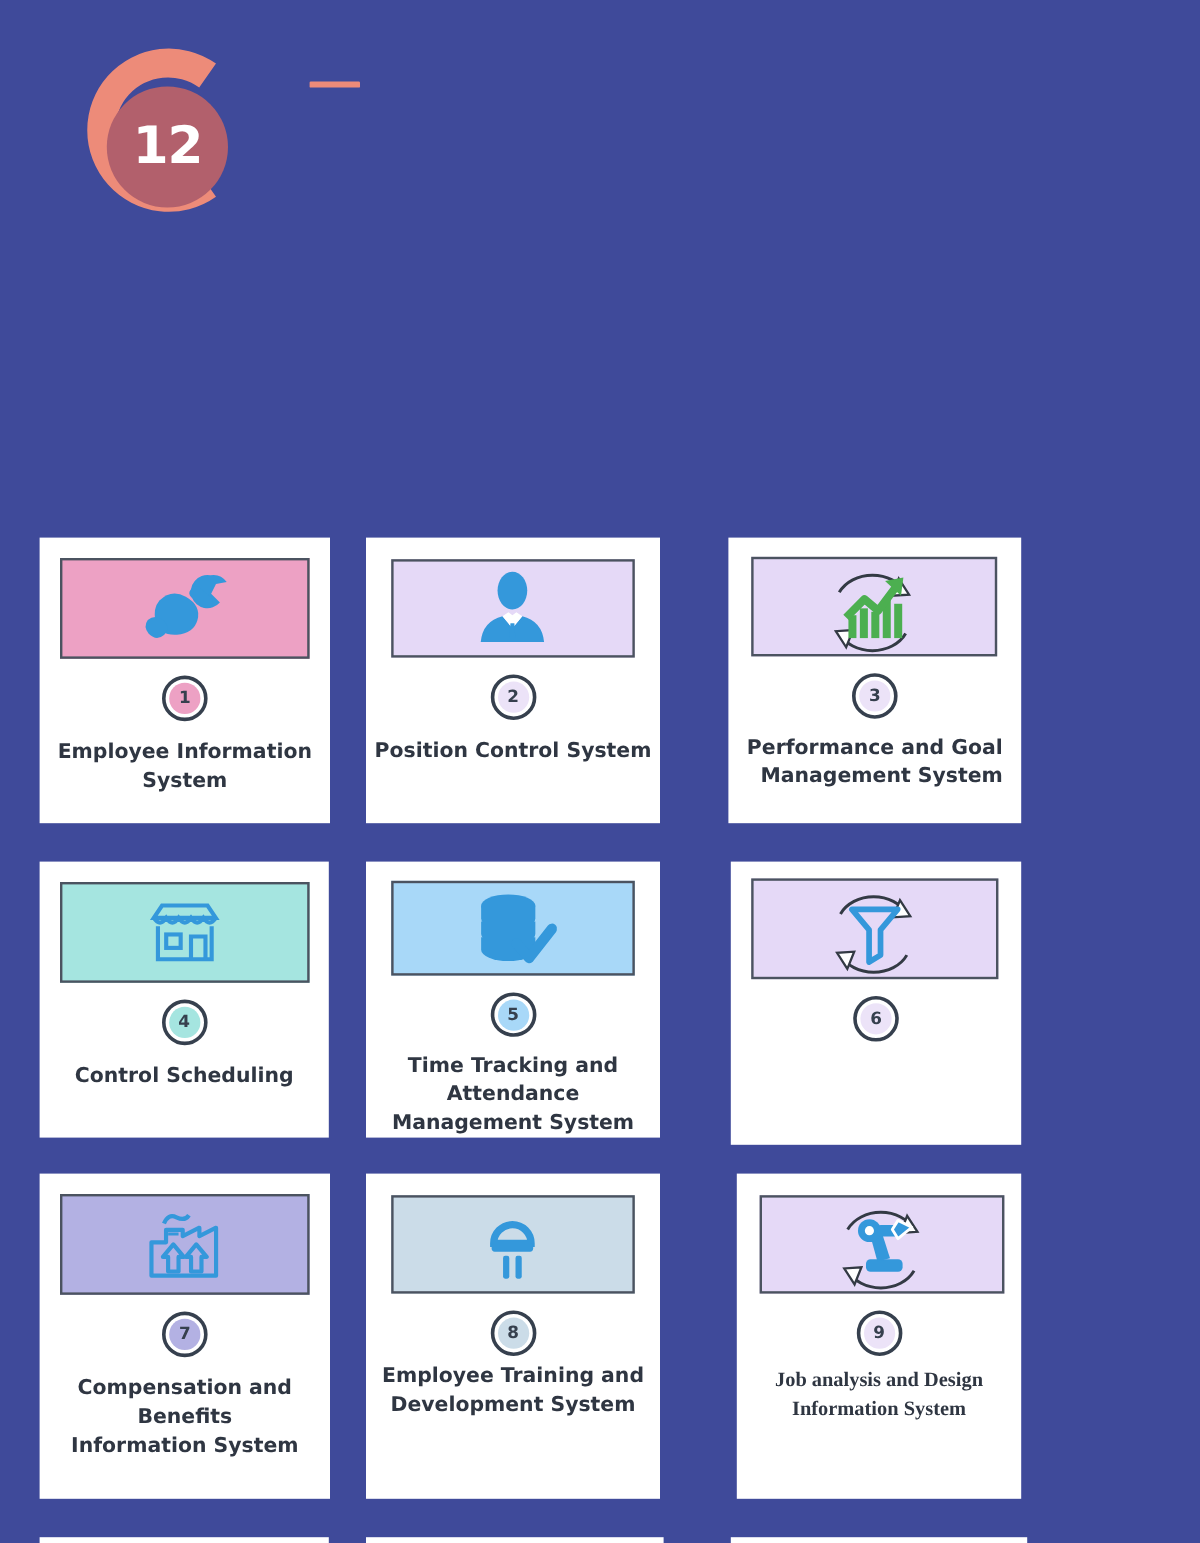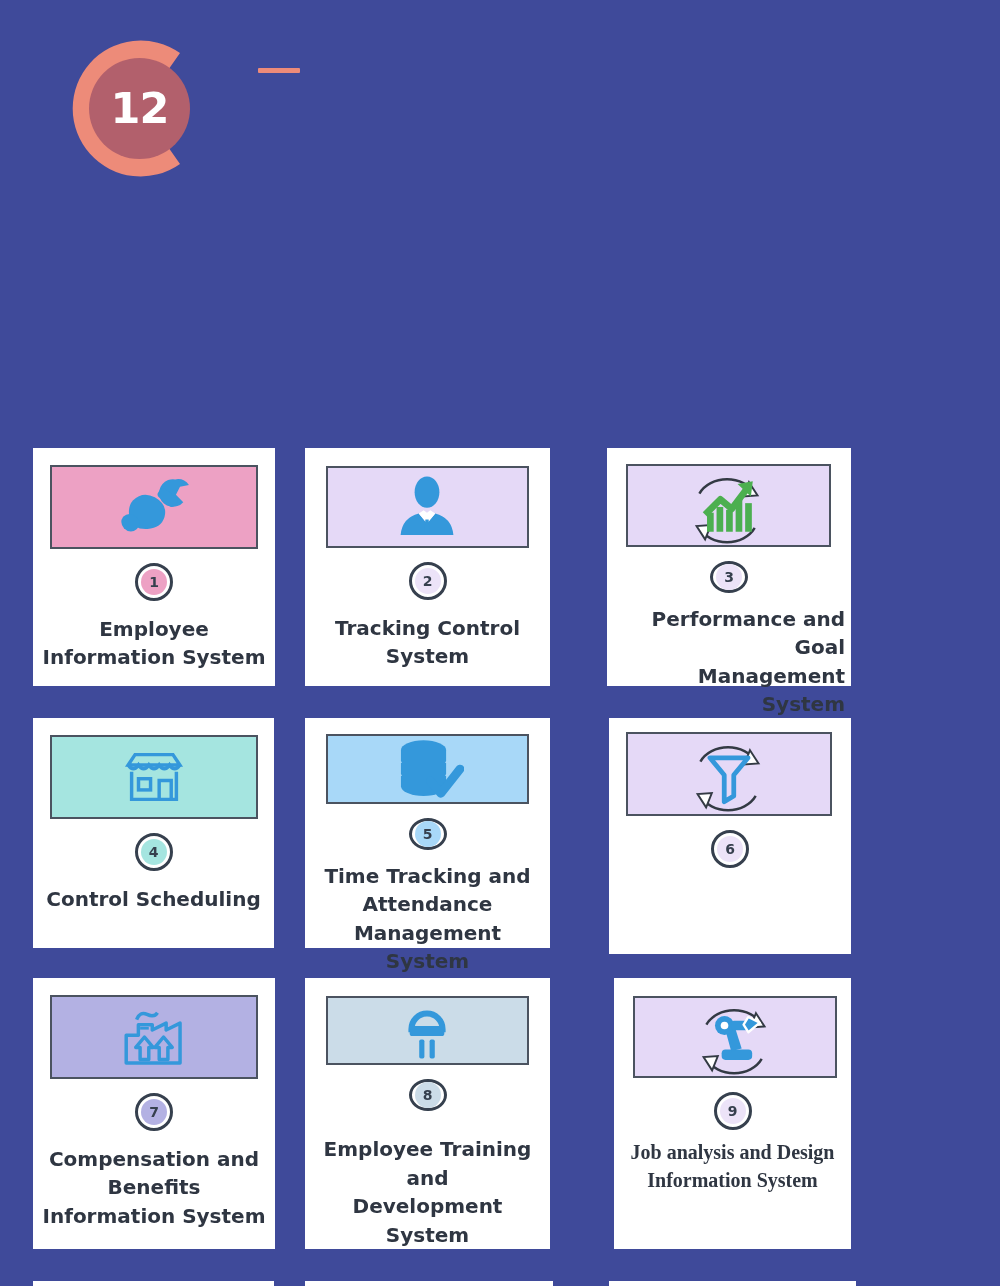--- a/index.html
+++ b/index.html
@@ -31,21 +31,21 @@
   .c-ring {
     position: absolute;
     left: 0;
     top: 0;
     width: 155px;
     height: 155px;
   }
   .badge-inner {
     position: absolute;
     left: 27px;
-    top: 27px;
+    top: 41px;
     width: 101px;
     height: 101px;
     border-radius: 50%;
     background: #b2606c;
     display: flex;
     align-items: center;
     justify-content: center;
   }
   .badge-num {
     color: #ffffff;
@@ -122,21 +122,21 @@
   .num-txt {
     font-size: 14px;
     font-weight: bold;
     color: #36404e;
     line-height: 1;
     font-family: "DejaVu Sans", sans-serif;
   }
   .card-label {
     text-align: center;
     color: #2f3642;
-    font-size: 20px;
+    font-size: 17px;
     font-weight: bold;
     line-height: 1.42;
     font-family: "DejaVu Sans", sans-serif;
     padding: 0 6px;
     white-space: pre-line;
   }
 </style>
 </head>
 <body>
 
@@ -182,21 +182,21 @@
       <path d="M30 48 l10 12 10-12 l-6-4 -4 3 -4-3z" fill="#fff"></path>
       <path d="M38 55 l4 0 1 15 -6 0z" fill="#3498db"></path>
     </svg>
         </span>
       </div>
       <div class="num-circle" style="margin-top: 14px;">
         <div class="num-disc" style="background: rgb(236, 227, 248);">
           <span class="num-txt">2</span>
         </div>
       </div>
-      <div class="card-label" style="margin-top: 14px;">Tracking Control System</div>
+      <div class="card-label" style="margin-top: 14px;">Position Control System</div>
     </div>
     <div class="card" style="position: absolute; left: 607px; top: 233px; width: 244px; height: 238px;">
       <div class="icon-box" style="background: rgb(229, 217, 247); width: 205px; height: 83px; margin-top: 16px; margin-left: -1.5px;">
         <span>
           <svg width="98" height="82" viewBox="0 0 96 86">
       <path d="M18 30 A 32 26 0 0 1 76 30" stroke="#333a44" stroke-width="2.6" fill="none"></path>
           <path d="M70 18 L79 32 L64 33 Z" fill="#fff" stroke="#333a44" stroke-width="2"></path>
           <path d="M76 66 A 32 26 0 0 1 18 66" stroke="#333a44" stroke-width="2.6" fill="none"></path>
           <path d="M24 78 L15 64 L30 63 Z" fill="#fff" stroke="#333a44" stroke-width="2"></path>
       <g fill="#4caf50">
@@ -306,21 +306,21 @@
       <rect x="23" y="48" width="6" height="22" rx="2" fill="#3498db"></rect>
       <rect x="35" y="48" width="6" height="22" rx="2" fill="#3498db"></rect>
     </svg>
         </span>
       </div>
       <div class="num-circle" style="margin-top: 14px;">
         <div class="num-disc" style="background: rgb(203, 220, 232);">
           <span class="num-txt">8</span>
         </div>
       </div>
-      <div class="card-label" style="margin-top: 24px;">Employee Training and
+      <div class="card-label" style="margin-top: 5px;">Employee Training and
 Development System</div>
     </div>
     <div class="card" style="position: absolute; left: 614px; top: 763px; width: 237px; height: 271px;">
       <div class="icon-box" style="background: rgb(229, 217, 247); width: 204px; height: 82px; margin-top: 18px; margin-left: 5.5px;">
         <span>
           <svg width="96" height="82" viewBox="0 0 96 86">
       <path d="M18 30 A 32 26 0 0 1 76 30" stroke="#333a44" stroke-width="2.6" fill="none"></path>
           <path d="M70 18 L79 32 L64 33 Z" fill="#fff" stroke="#333a44" stroke-width="2"></path>
           <path d="M76 66 A 32 26 0 0 1 18 66" stroke="#333a44" stroke-width="2.6" fill="none"></path>
           <path d="M24 78 L15 64 L30 63 Z" fill="#fff" stroke="#333a44" stroke-width="2"></path>

